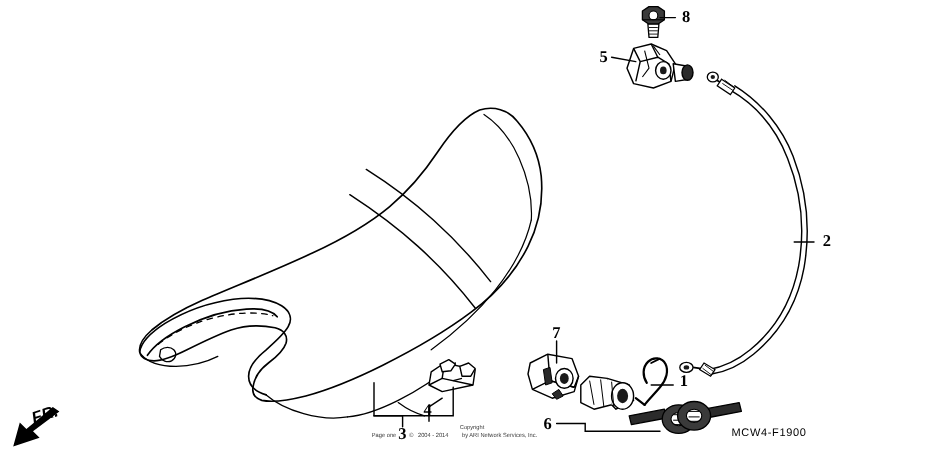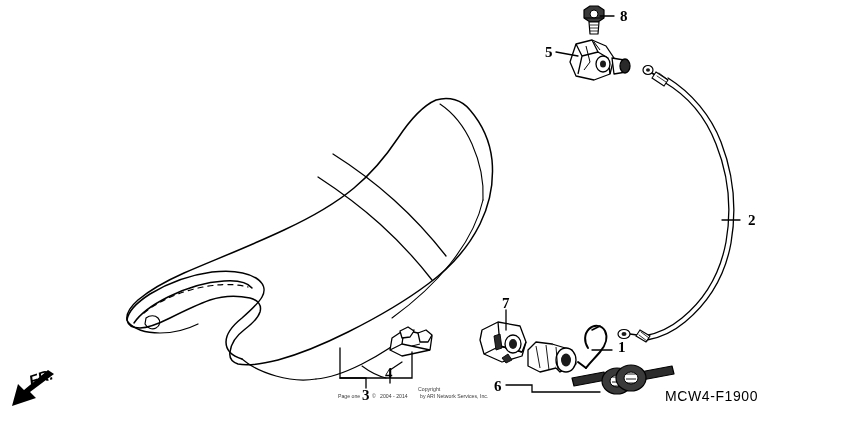--- a/index.html
+++ b/index.html
@@ -30,21 +30,21 @@
     font-family: "Liberation Serif", serif;
     font-size: 15px;
     font-weight: bold;
     color: #000000;
     line-height: 1;
     user-select: none;
   }
   .part-number {
     position: absolute;
     font-family: "Liberation Sans", sans-serif;
-    font-size: 14px;
+    font-size: 10px;
     letter-spacing: 0.6px;
     color: #000000;
     white-space: nowrap;
   }
   .copyright-line {
     position: absolute;
     font-family: "Liberation Sans", sans-serif;
     font-size: 5.2px;
     color: #3a3a3a;
     white-space: nowrap;

